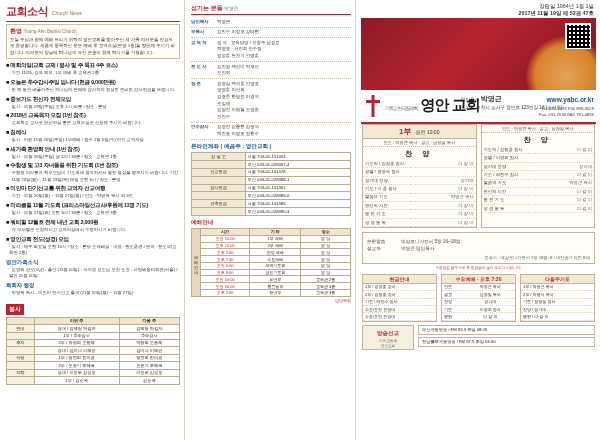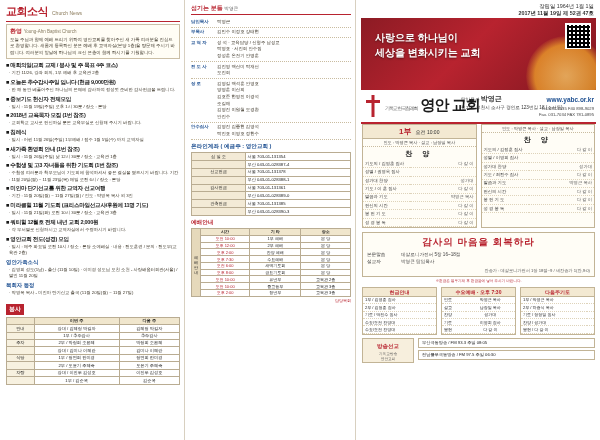--- a/index.html
+++ b/index.html
@@ -390,24 +390,20 @@
   </div>
 
   <div class="right-col">
     <div class="top-meta">
       <span>창립일 1964년 1월 1일</span>
       <div class="b">2017년 11월 19일 제 52권 47호</div>
     </div>
 
     <div class="banner">
       <div class="sun"></div>
-      <div class="slogan">
-        <div>사랑으로 하나님이</div>
-        <div>세상을 변화시키는 교회</div>
-      </div>
       <div class="qr">
           <div class="cell"></div>
         </div>
     </div>
 
     <div class="church-bar">
       <svg class="logo" viewBox="0 0 20 22">
         <rect x="8.5" y="0" width="3" height="22" fill="#b8232f"></rect>
         <rect x="3" y="5" width="14" height="3" fill="#b8232f"></rect>
       </svg>
@@ -508,21 +504,20 @@
           <tr>
             <td class="l">성 경 봉 독</td>
             <td class="r">다 같 이</td>
           </tr>
         </tbody>
           </table>
       </div>
     </div>
 
     <div class="sermon-box">
-      <div class="sermon-title">감사의 마음을 회복하라</div>
       <div class="sermon-lines">
         <div class="ln">
           <span class="k">본문말씀</span>
           <span class="v">데살로니가전서 5장 16~18절</span>
         </div>
         <div class="ln">
           <span class="k">설교자</span>
           <span class="v">박영근 담임목사</span>
         </div>
       </div>

